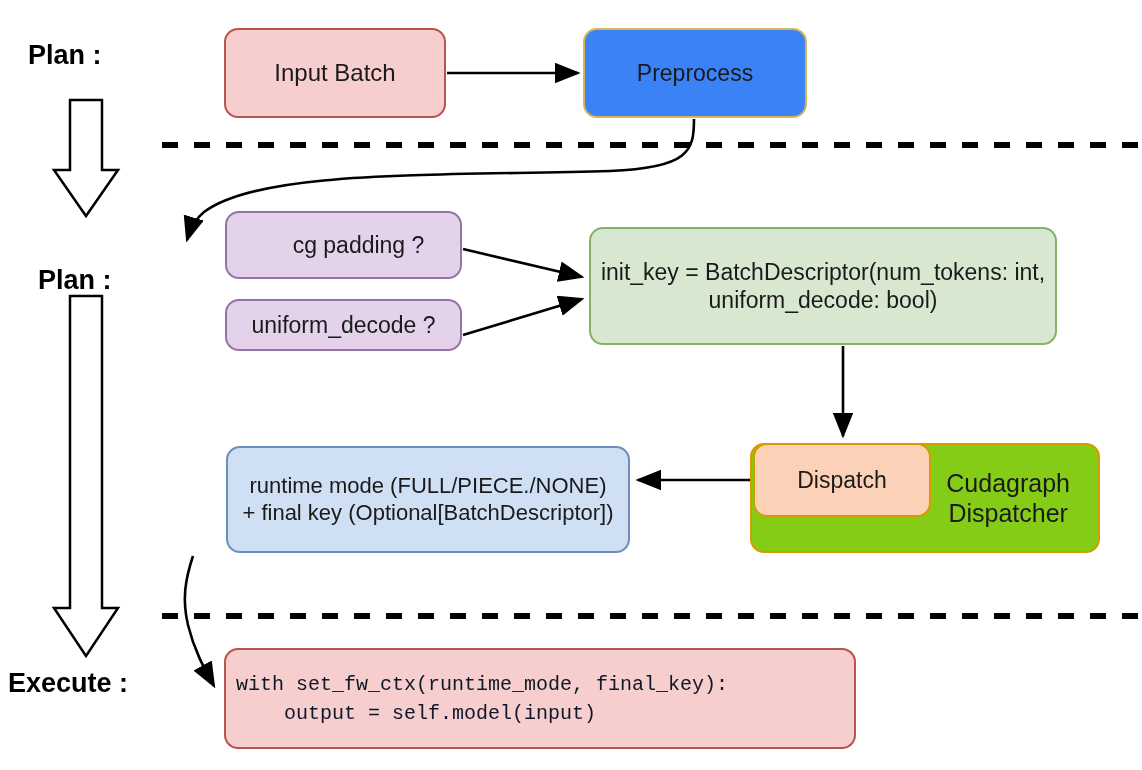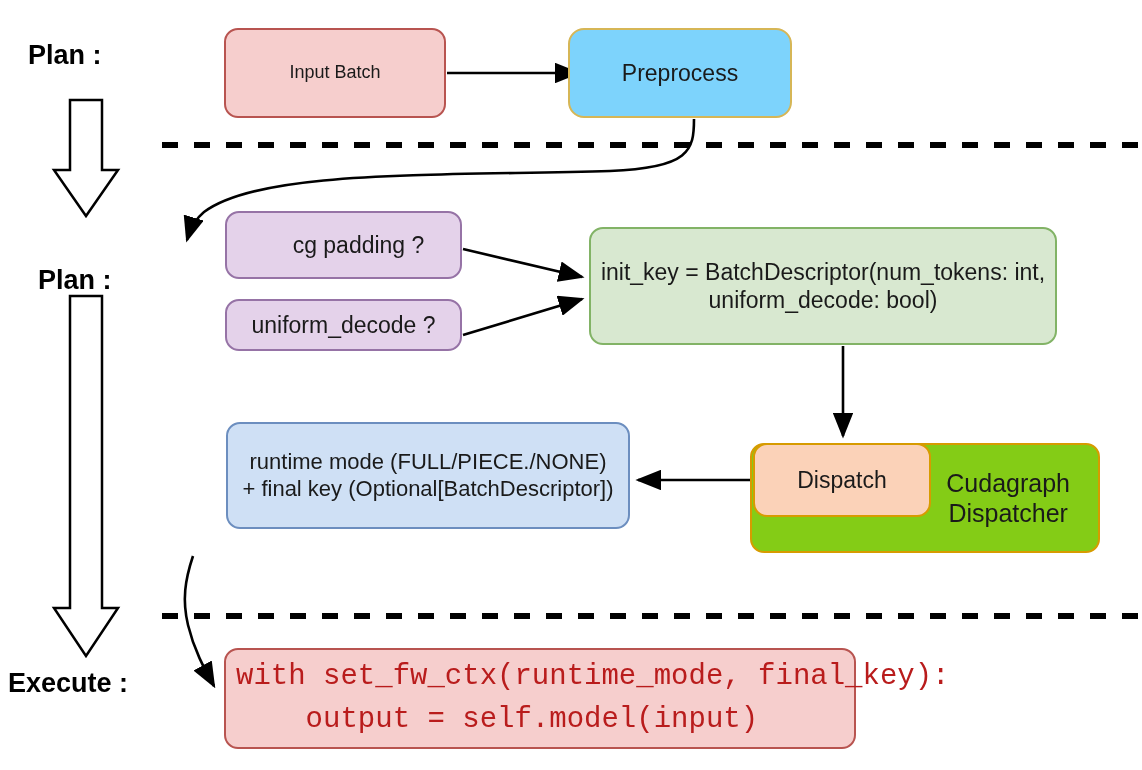--- a/index.html
+++ b/index.html
@@ -6,22 +6,22 @@
   body{width:1142px;height:770px;position:relative;overflow:hidden;
        font-family:"Liberation Sans", sans-serif;}
   #stage{position:absolute;left:0;top:0;width:1142px;height:770px;}
   svg#edges{position:absolute;left:0;top:0;width:1142px;height:770px;pointer-events:none;}
   .stage-label{position:absolute;font-weight:bold;font-size:27px;color:#000;
                letter-spacing:0px;white-space:nowrap;}
   .node{position:absolute;box-sizing:border-box;display:flex;align-items:center;
         justify-content:center;text-align:center;border-radius:14px;border-width:2px;
         border-style:solid;font-size:23px;color:#1a1a1a;line-height:1.22;}
   .node .txt{padding:0 8px;white-space:pre-line;}
-  .code{font-family:"Liberation Mono", monospace;font-size:29px;
-        text-align:left;justify-content:flex-start;line-height:1.45;color:#b91c1c;}
+  .code{font-family:"Liberation Mono", monospace;font-size:20px;
+        text-align:left;justify-content:flex-start;line-height:1.45;color:#0f172a;}
   .code .txt{white-space:pre;padding:0 0 0 10px;}
 </style>
 </head>
 <body>
 
 <div id="stage">
 
   <svg id="edges" viewBox="0 0 1142 770">
     <defs>
       <marker id="ah" markerWidth="10" markerHeight="8" refX="9" refY="4" orient="auto" markerUnits="strokeWidth">
@@ -47,25 +47,25 @@
 
     <path d="M751,480 L638,480" fill="none" stroke="#000" stroke-width="2.6" marker-end="url(#ah)"></path>
 
     <path d="M193,556 C185,580 182,600 188,625 C194,650 204,668 214,686" fill="none" stroke="#000" stroke-width="2.6" marker-end="url(#ah)"></path>
   </svg>
 
   <div class="stage-label" style="left:28px;top:40px;">Plan :</div>
   <div class="stage-label" style="left:38px;top:234px;margin-top:31px;">Plan :</div>
   <div class="stage-label" style="left:8px;top:668px;">Execute :</div>
 
-  <div class="node" style="left:224px;top:28px;width:222px;height:90px;background:#f6cecd;border-color:#b85450;font-size:18px;">
+  <div class="node" style="left:224px;top:28px;width:222px;height:90px;background:#f6cecd;border-color:#b85450;font-size:24px;">
     <span class="txt">Input Batch</span>
   </div>
 
-  <div class="node" style="left:568px;top:28px;width:224px;height:90px;background:#7dd3fc;border-color:#d6b656;font-size:23px;border-radius:16px;">
+  <div class="node" style="left:583px;top:28px;width:224px;height:90px;background:#3b82f6;border-color:#d6b656;font-size:23px;">
     <span class="txt">Preprocess</span>
   </div>
 
   <div class="node" style="left:225px;top:211px;width:237px;height:68px;background:#e4d2ea;border-color:#9673a6;font-size:23px;padding-left:30px;">
     <span class="txt">cg padding ?</span>
   </div>
 
   <div class="node" style="left:225px;top:299px;width:237px;height:52px;background:#e4d2ea;border-color:#9673a6;font-size:23px;">
     <span class="txt">uniform_decode ?</span>
   </div>
@@ -77,21 +77,21 @@
 
   <div class="node" style="left:750px;top:443px;width:350px;height:110px;background:#84cc16;border-color:#d79b00;font-size:25px;justify-content:flex-end;padding-right:20px;">
     <span class="txt">Cudagraph
 Dispatcher</span>
   </div>
 
   <div class="node" style="left:753px;top:443px;width:178px;height:74px;background:#fbd2b8;border-color:#d79b00;font-size:23px;">
     <span class="txt">Dispatch</span>
   </div>
 
-  <div class="node" style="left:226px;top:422px;width:404px;height:107px;background:#cfe0f5;border-color:#6c8ebf;font-size:22px;">
+  <div class="node" style="left:226px;top:446px;width:404px;height:107px;background:#cfe0f5;border-color:#6c8ebf;font-size:22px;">
     <span class="txt">runtime mode (FULL/PIECE./NONE)
 + final key (Optional[BatchDescriptor])</span>
   </div>
 
   <div class="node code" style="left:224px;top:648px;width:632px;height:101px;background:#f6cecd;border-color:#b85450;">
     <span class="txt">with set_fw_ctx(runtime_mode, final_key):
     output = self.model(input)</span>
   </div>
 
 </div>

